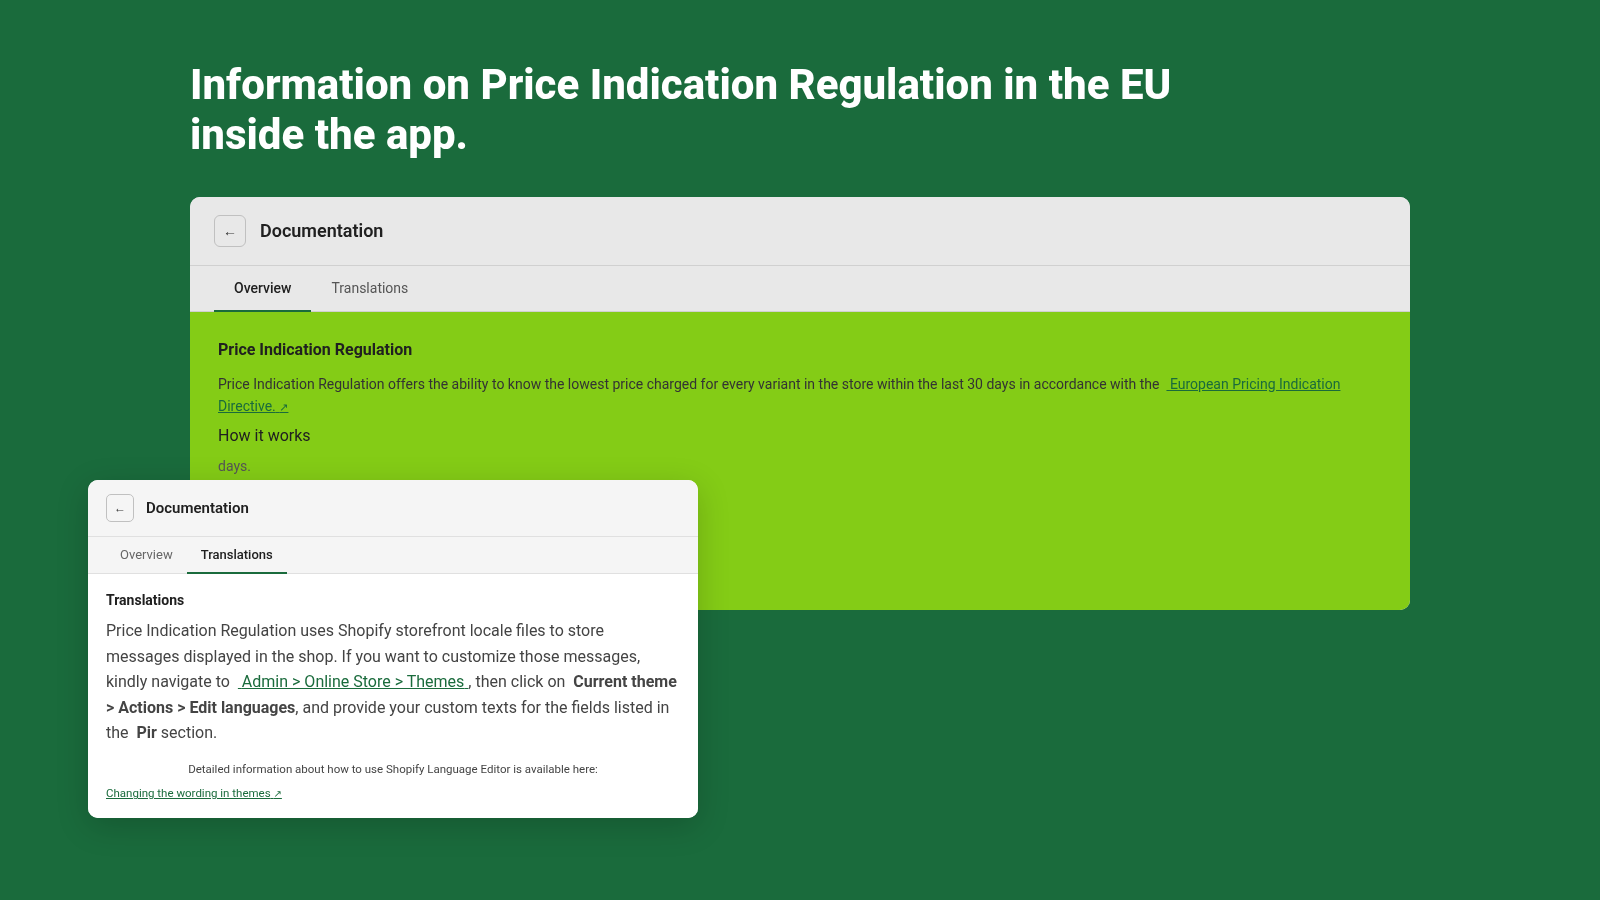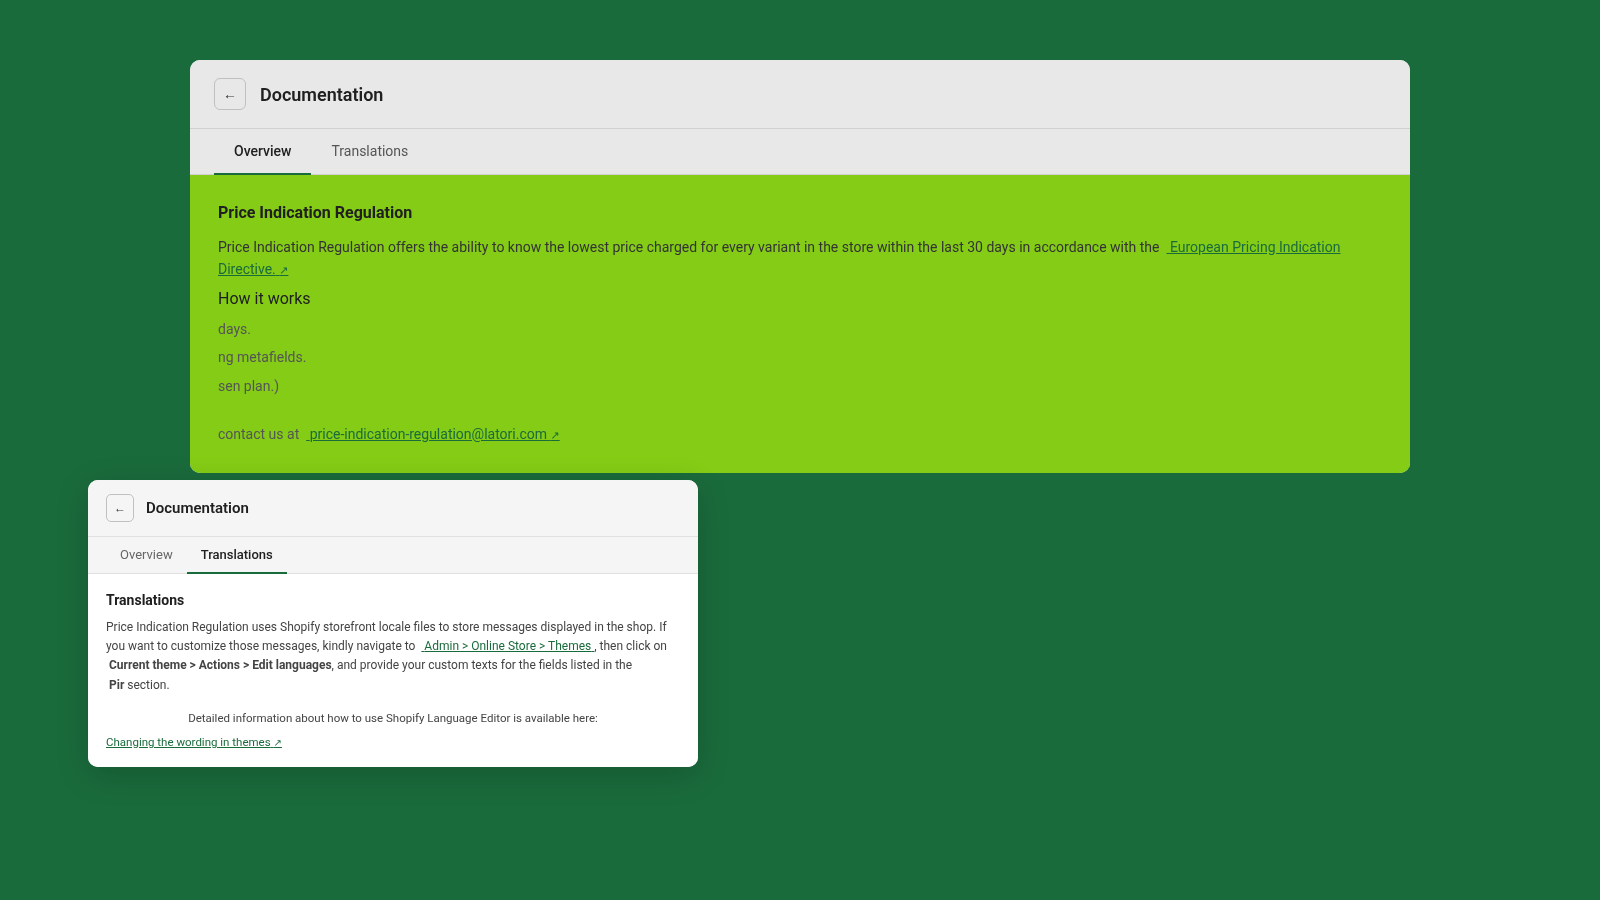--- a/index.html
+++ b/index.html
@@ -188,21 +188,21 @@
     }
 
     .overlay-section-title {
       font-size: 14px;
       font-weight: 700;
       color: #202020;
       margin-bottom: 10px;
     }
 
     .overlay-text {
-      font-size: 12px;
+      font-size: 16px;
       color: #444;
       line-height: 1.6;
       margin-bottom: 14px;
     }
 
     .overlay-text a {
       color: #1a6b3c;
       text-decoration: underline;
     }
 
@@ -238,20 +238,21 @@
     .contact-line a {
       color: #1a6b3c;
       text-decoration: underline;
     }
   </style>
 </head>
 <body>
 
 <div class="page-wrapper">
 
+  <h1 class="headline">Information on Price Indication Regulation in the EU inside the app.</h1>
 
   <div class="main-card">
 
     <div class="card-header">
       <button class="back-button">←</button>
       <span class="card-title">Documentation</span>
     </div>
 
     <div class="tabs-bar">
       <div class="tab active">

